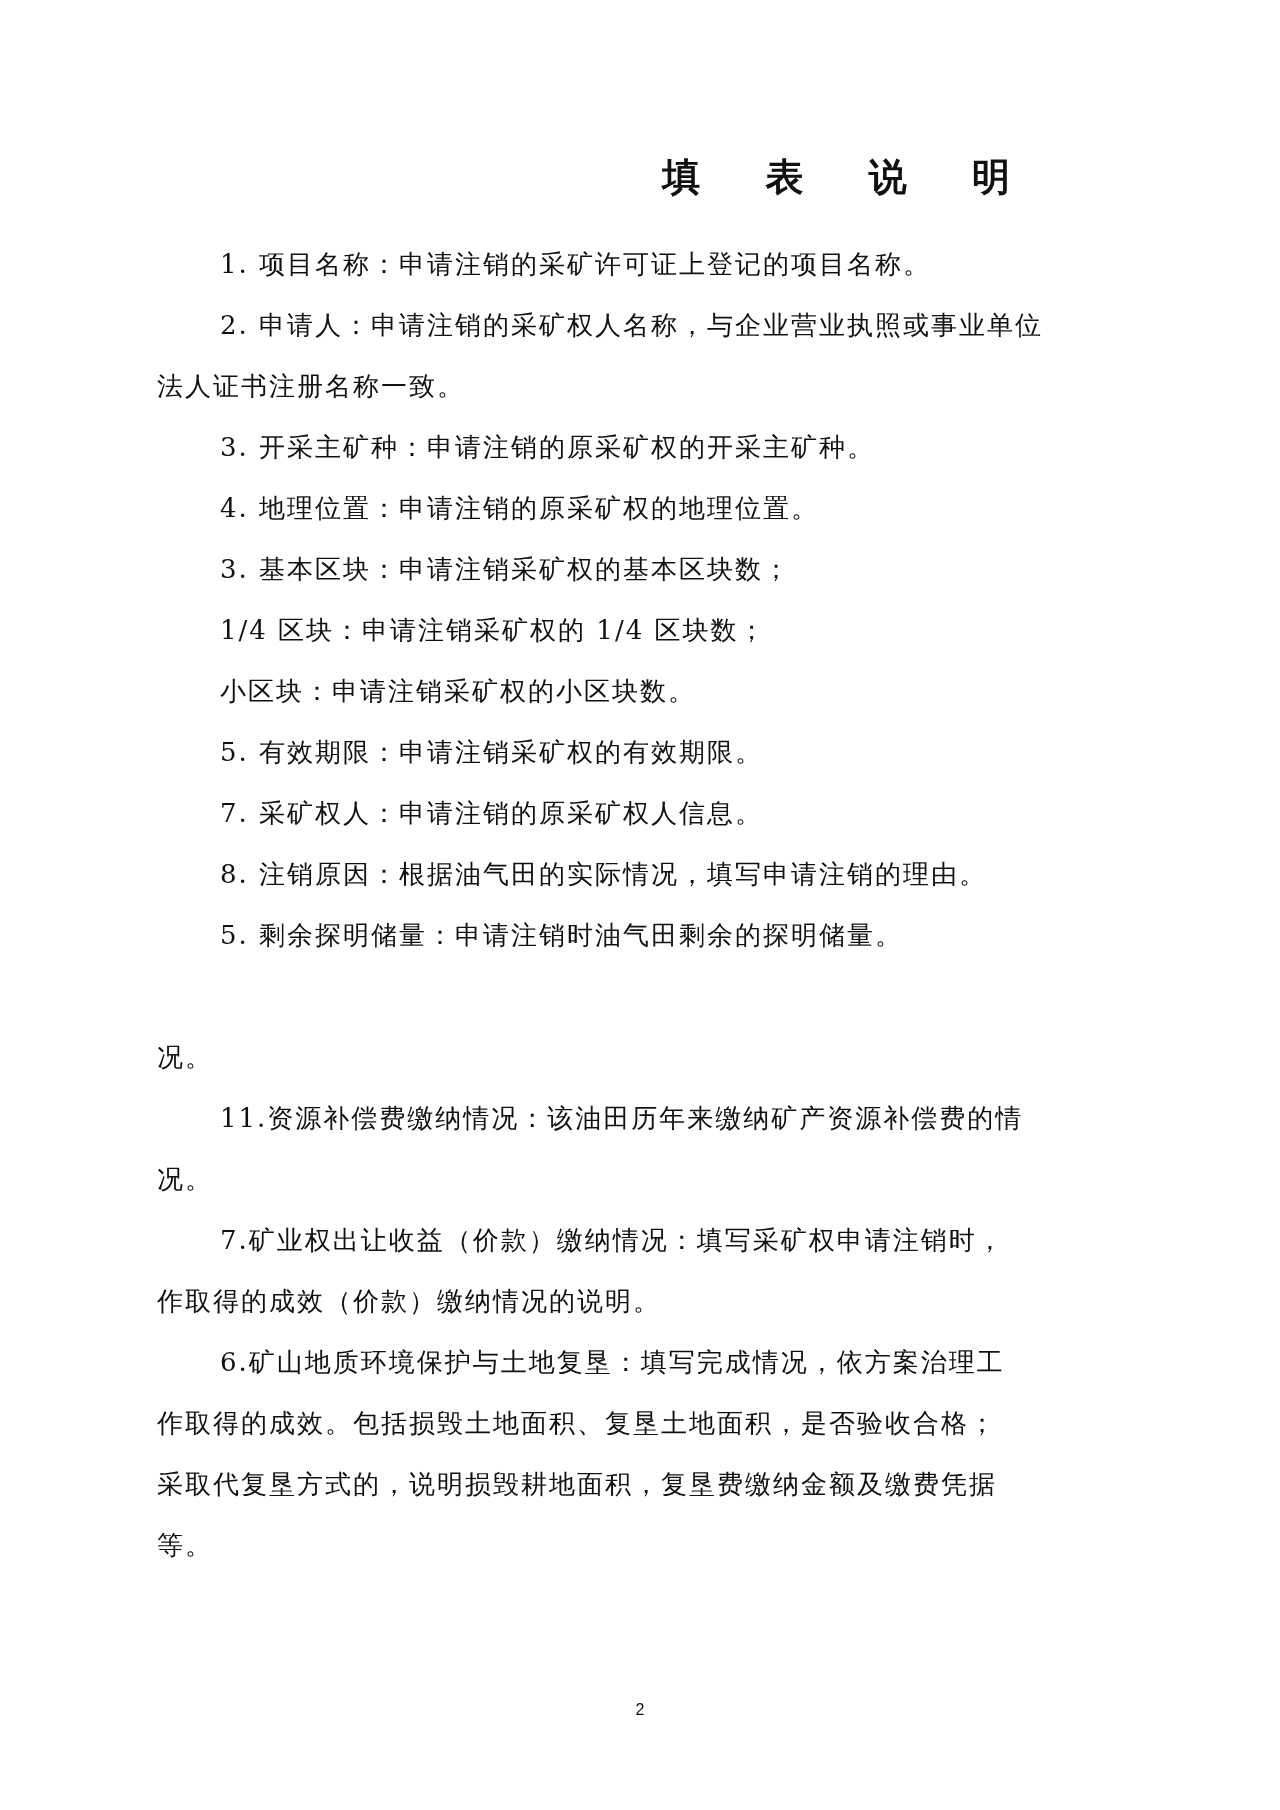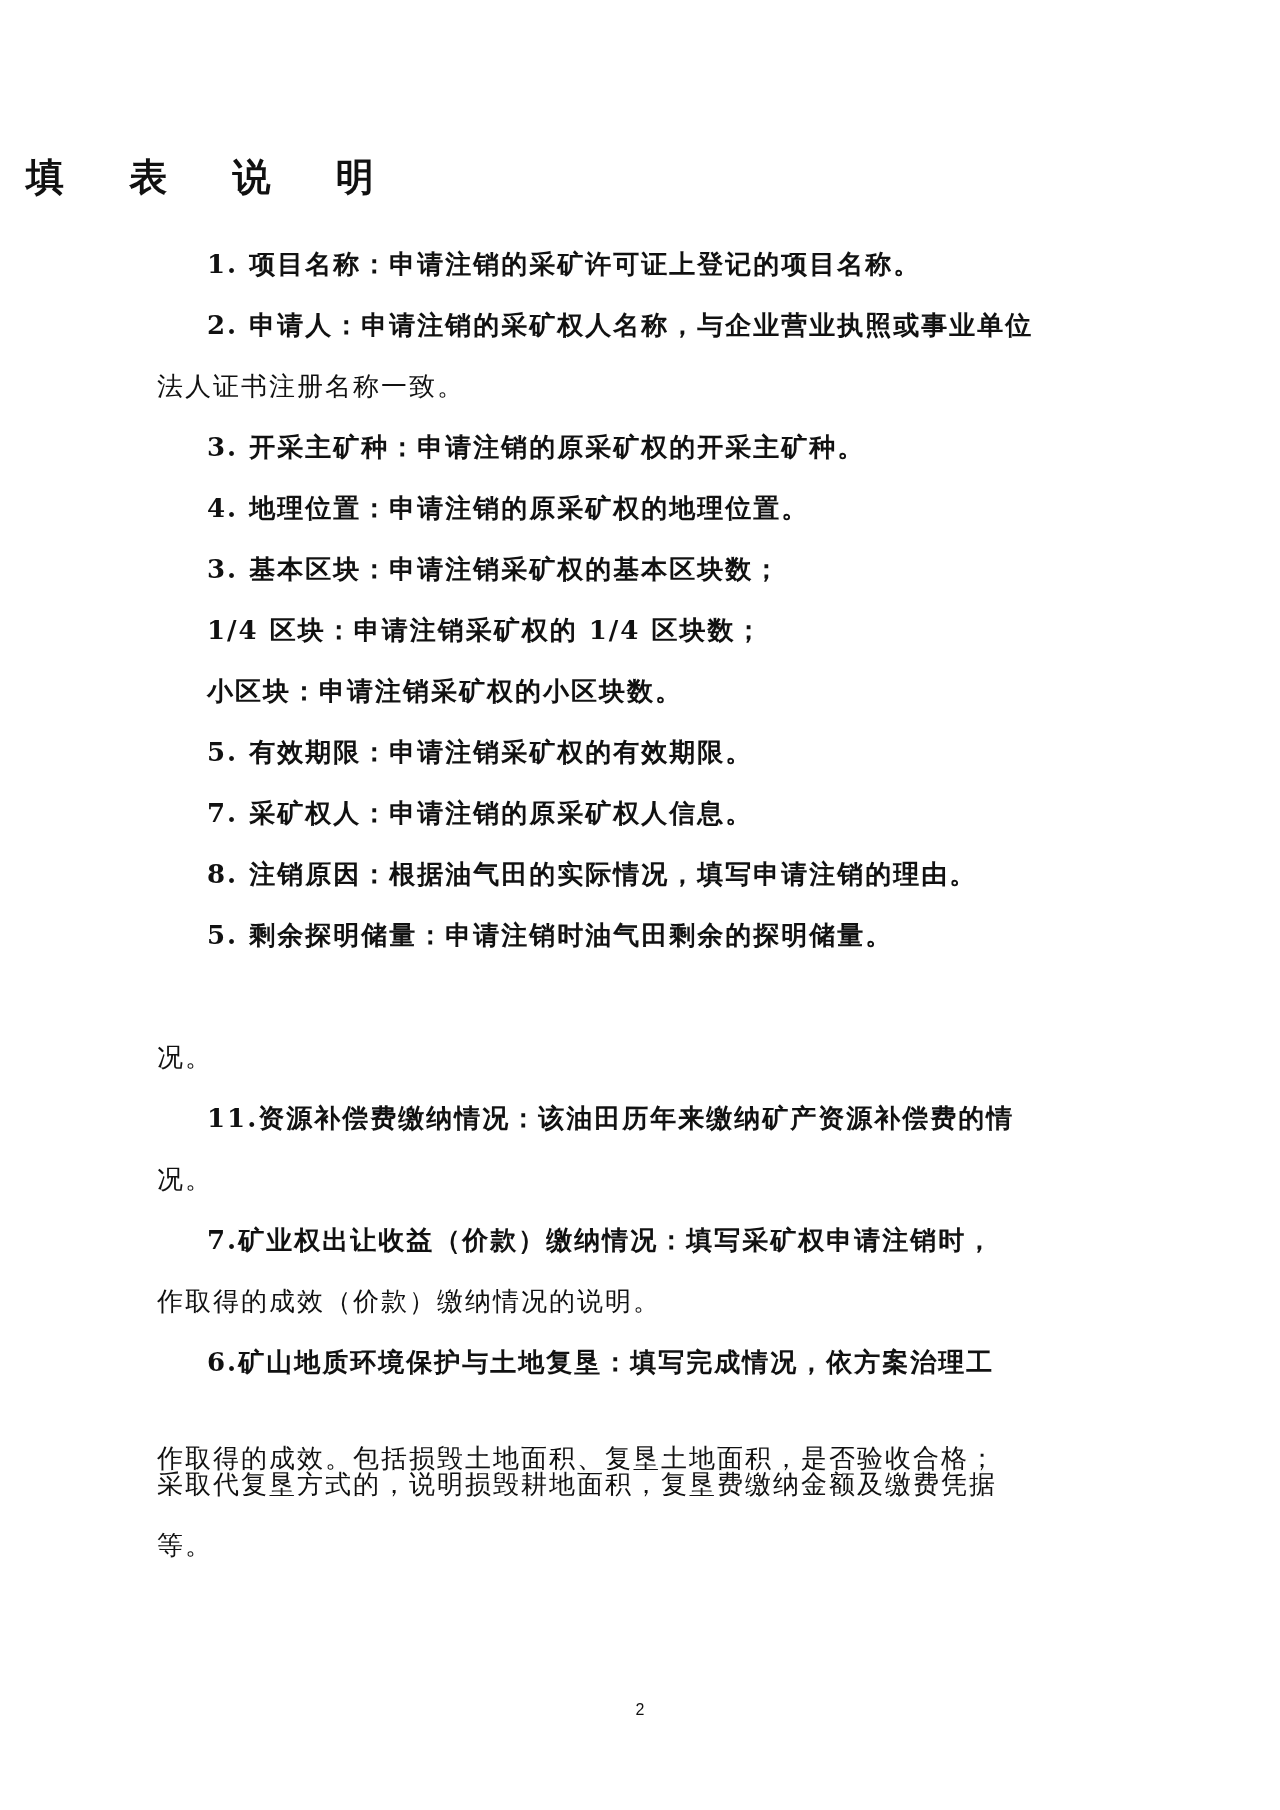--- a/index.html
+++ b/index.html
@@ -20,38 +20,38 @@
       left: 0; top: 0;
       width: 1280px;
       height: 1810px;
       background: #ffffff;
     }
     .title {
       position: absolute;
       top: 152px;
       left: 0;
       width: 1036px;
-      text-align: left;
+      text-align: right;
       font-family: "DejaVu Sans", "Liberation Sans", sans-serif;
       font-weight: bold;
       font-size: 38px;
       letter-spacing: 26px;
       padding-left: 26px;
       box-sizing: border-box;
       line-height: 50px;
     }
     .line {
       position: absolute;
       left: 157px;
       font-size: 26px;
       line-height: 40px;
       white-space: nowrap;
       letter-spacing: 2px;
     }
-    .indent { left: 207px; font-weight: bold; }
+    .indent { left: 220px; }
     .page-number {
       position: absolute;
       top: 1700px;
       left: 0;
       width: 1280px;
       text-align: center;
       font-family: "Liberation Sans", sans-serif;
       font-size: 16px;
       line-height: 20px;
     }
@@ -73,18 +73,18 @@
   <div class="line indent" style="top:732px">5. 有效期限：申请注销采矿权的有效期限。</div>
   <div class="line indent" style="top:793px">7. 采矿权人：申请注销的原采矿权人信息。</div>
   <div class="line indent" style="top:854px">8. 注销原因：根据油气田的实际情况，填写申请注销的理由。</div>
   <div class="line indent" style="top:915px">5. 剩余探明储量：申请注销时油气田剩余的探明储量。</div>
   <div class="line" style="top:1037px">况。</div>
   <div class="line indent" style="top:1098px">11.资源补偿费缴纳情况：该油田历年来缴纳矿产资源补偿费的情</div>
   <div class="line" style="top:1159px">况。</div>
   <div class="line indent" style="top:1220px">7.矿业权出让收益（价款）缴纳情况：填写采矿权申请注销时，</div>
   <div class="line" style="top:1281px">作取得的成效（价款）缴纳情况的说明。</div>
   <div class="line indent" style="top:1342px">6.矿山地质环境保护与土地复垦：填写完成情况，依方案治理工</div>
-  <div class="line" style="top:1438px">作取得的成效。包括损毁土地面积、复垦土地面积，是否验收合格；</div>
+  <div class="line" style="top:1403px">作取得的成效。包括损毁土地面积、复垦土地面积，是否验收合格；</div>
   <div class="line" style="top:1464px">采取代复垦方式的，说明损毁耕地面积，复垦费缴纳金额及缴费凭据</div>
   <div class="line" style="top:1525px">等。</div>
 
   <div class="page-number">2</div>
 </div>
 
 </body></html>

